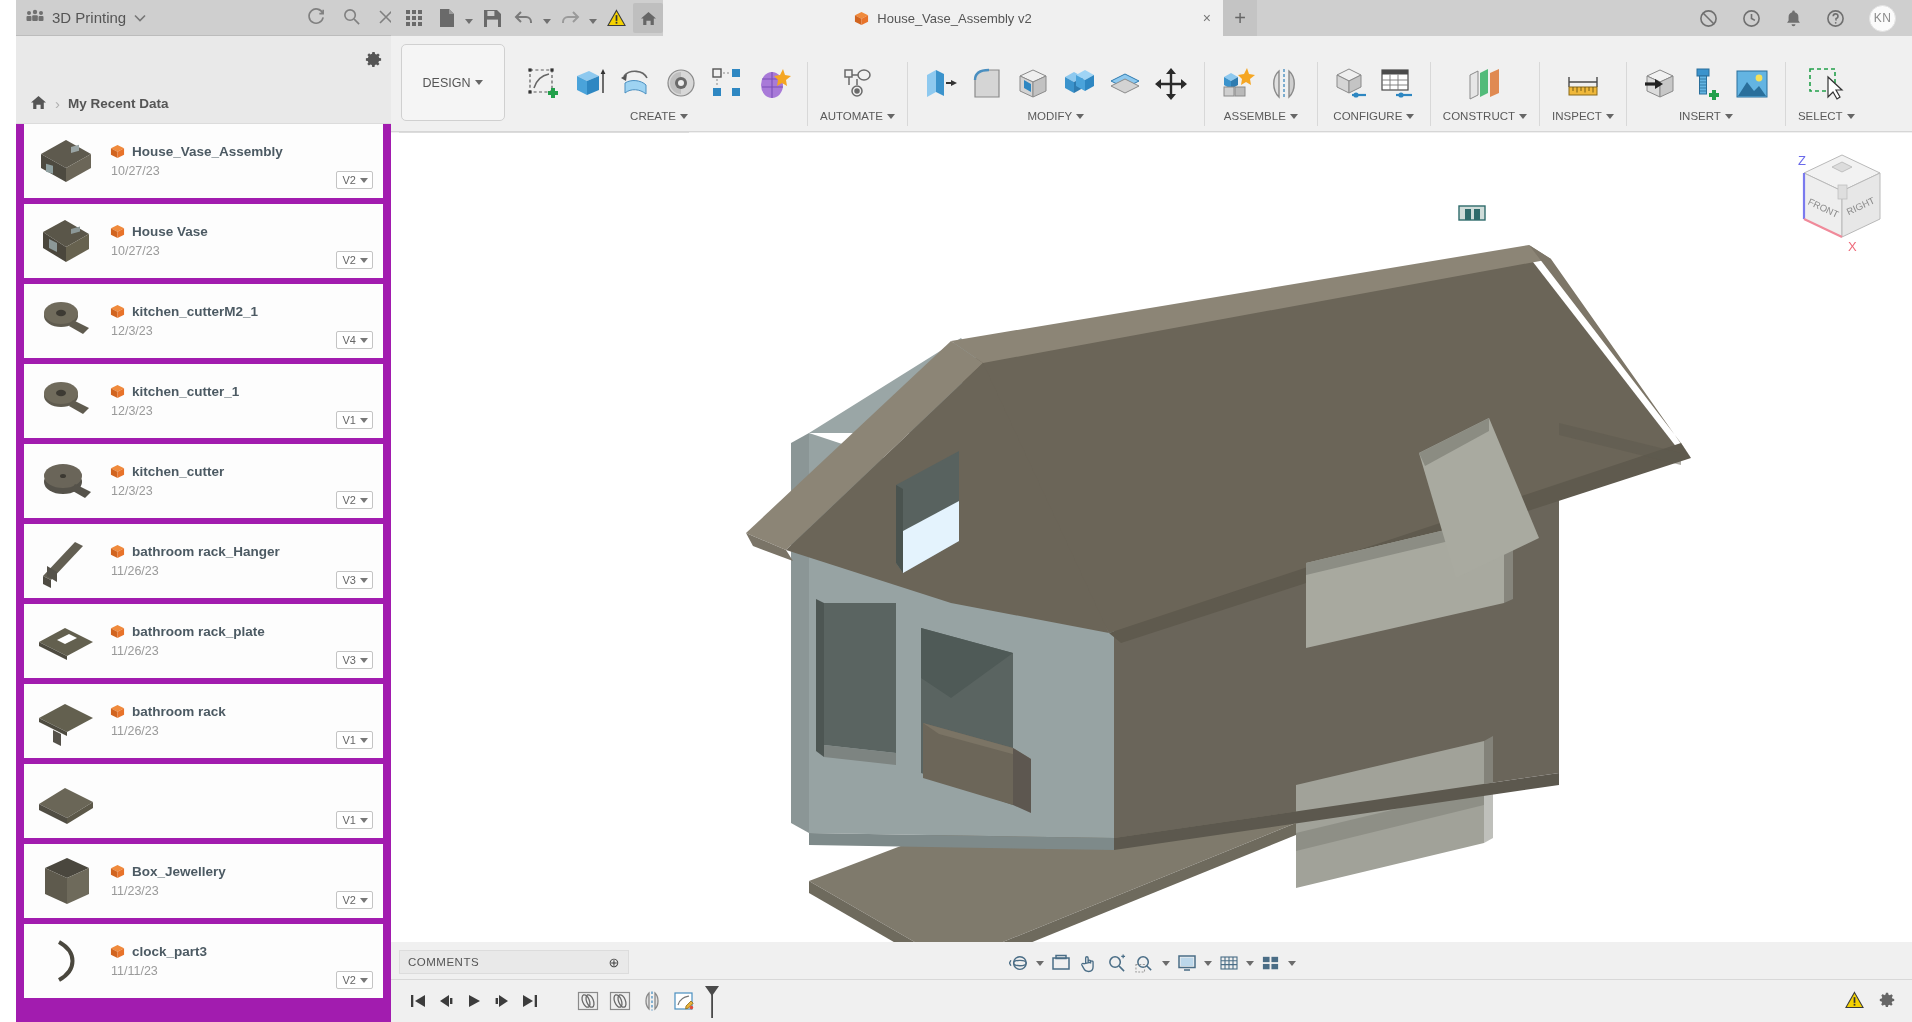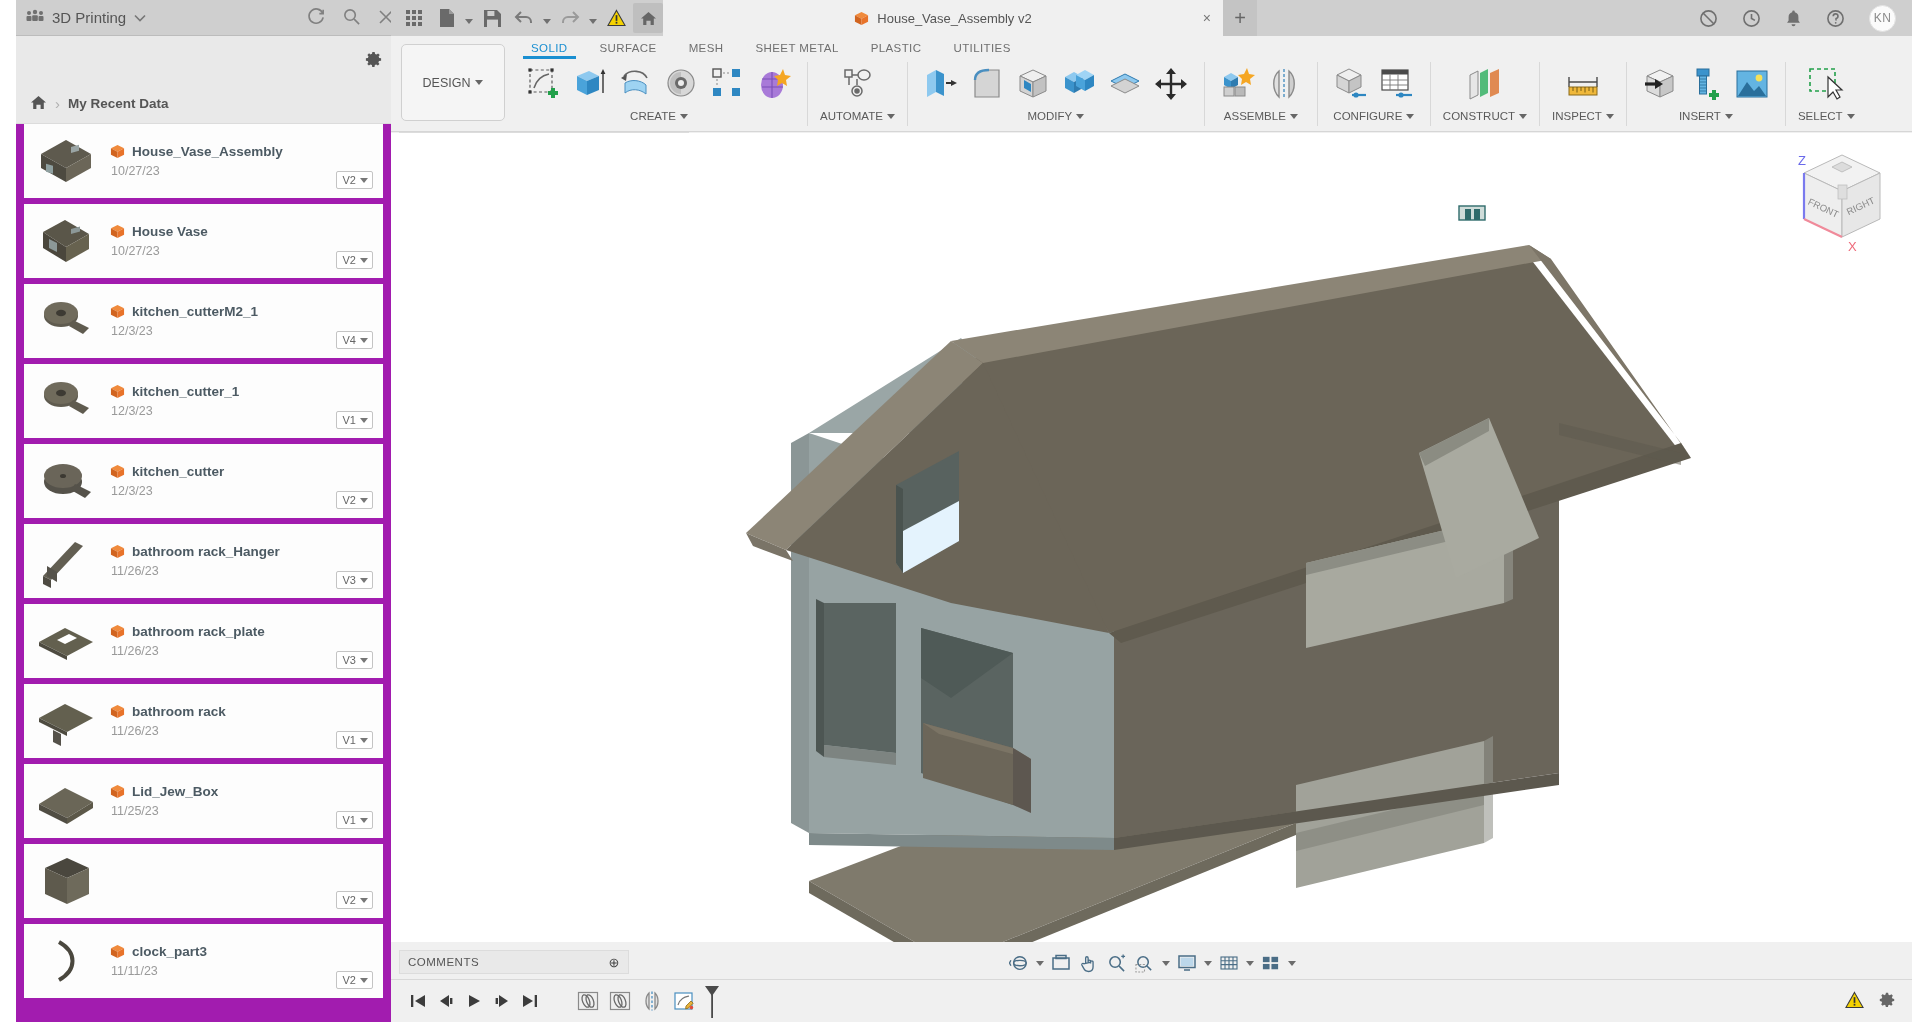--- a/index.html
+++ b/index.html
@@ -420,43 +420,43 @@
           </div>
         </div>
         <div class="dp-item">
           <div class="dp-thumb">
             <svg width="66" height="58" viewBox="0 0 66 58">
               <polygon points="6,32 32,16 60,30 34,46" fill="#6a6657"></polygon>
               <polygon points="6,32 34,46 34,52 6,38" fill="#504d43"></polygon>
               <polygon points="34,46 60,30 60,36 34,52" fill="#5c5849"></polygon>
             </svg>
           </div>
+          <div class="dp-ver">
+            <span>V1</span>
+            <span class="caret"></span>
+          </div>
+        </div>
+        <div class="dp-item">
+          <div class="dp-thumb">
+            <svg width="66" height="58" viewBox="0 0 66 58">
+              <polygon points="12,16 34,6 56,16 34,26" fill="#4a473e"></polygon>
+              <polygon points="12,16 34,26 34,52 12,42" fill="#5e5a4d"></polygon>
+              <polygon points="34,26 56,16 56,42 34,52" fill="#6e6a5b"></polygon>
+            </svg>
+          </div>
           <div class="dp-meta">
             <div class="dp-title">
               <span class="cube-ico"><svg width="15" height="15" viewBox="0 0 16 16">
                   <path d="M8 1 L15 4.6 L8 8.2 L1 4.6 Z" fill="#f08a3c"></path>
                   <path d="M1 4.6 L8 8.2 V15 L1 11.4 Z" fill="#d1641f"></path>
                   <path d="M15 4.6 L8 8.2 V15 L15 11.4 Z" fill="#e8732a"></path>
                 </svg></span>
-              <span>Lid_Jew_Box</span>
-            </div>
-            <div class="dp-date">11/25/23</div>
-          </div>
-          <div class="dp-ver">
-            <span>V1</span>
-            <span class="caret"></span>
-          </div>
-        </div>
-        <div class="dp-item">
-          <div class="dp-thumb">
-            <svg width="66" height="58" viewBox="0 0 66 58">
-              <polygon points="12,16 34,6 56,16 34,26" fill="#4a473e"></polygon>
-              <polygon points="12,16 34,26 34,52 12,42" fill="#5e5a4d"></polygon>
-              <polygon points="34,26 56,16 56,42 34,52" fill="#6e6a5b"></polygon>
-            </svg>
+              <span>Box_Jewellery</span>
+            </div>
+            <div class="dp-date">11/23/23</div>
           </div>
           <div class="dp-ver">
             <span>V2</span>
             <span class="caret"></span>
           </div>
         </div>
         <div class="dp-item">
           <div class="dp-thumb">
             <svg width="66" height="58" viewBox="0 0 66 58">
               <path d="M26 10 C44 20 44 38 26 48" stroke="#4a473e" stroke-width="4" fill="none"></path>
@@ -593,28 +593,20 @@
         </span>
         <span class="avatar">KN</span>
       </div>
     </div>
 
     <div id="ribbon">
       <div id="design-btn">
         <span>DESIGN</span>
           <i></i>
       </div>
-      <div id="tabs-row">
-          <div class="rtab active">SOLID</div>
-          <div class="rtab">SURFACE</div>
-          <div class="rtab">MESH</div>
-          <div class="rtab">SHEET METAL</div>
-          <div class="rtab">PLASTIC</div>
-          <div class="rtab">UTILITIES</div>
-        </div>
       <div id="ribbon-groups">
           <div class="rgroup">
             <div class="icons">
               <div class="ricon">
                 <svg width="34" height="34" viewBox="0 0 34 34">
                   <rect x="3" y="3" width="22" height="22" fill="none" stroke="#5a5a5a" stroke-dasharray="3 2.4" stroke-width="1.2"></rect>
                   <path d="M7 21 C10 11 17 8 22 7" stroke="#666" stroke-width="1.6" fill="none"></path>
                   <rect x="1.4" y="1.4" width="3.2" height="3.2" fill="#333"></rect>
                   <rect x="23.4" y="1.4" width="3.2" height="3.2" fill="#333"></rect>
                   <rect x="1.4" y="23.4" width="3.2" height="3.2" fill="#333"></rect>

